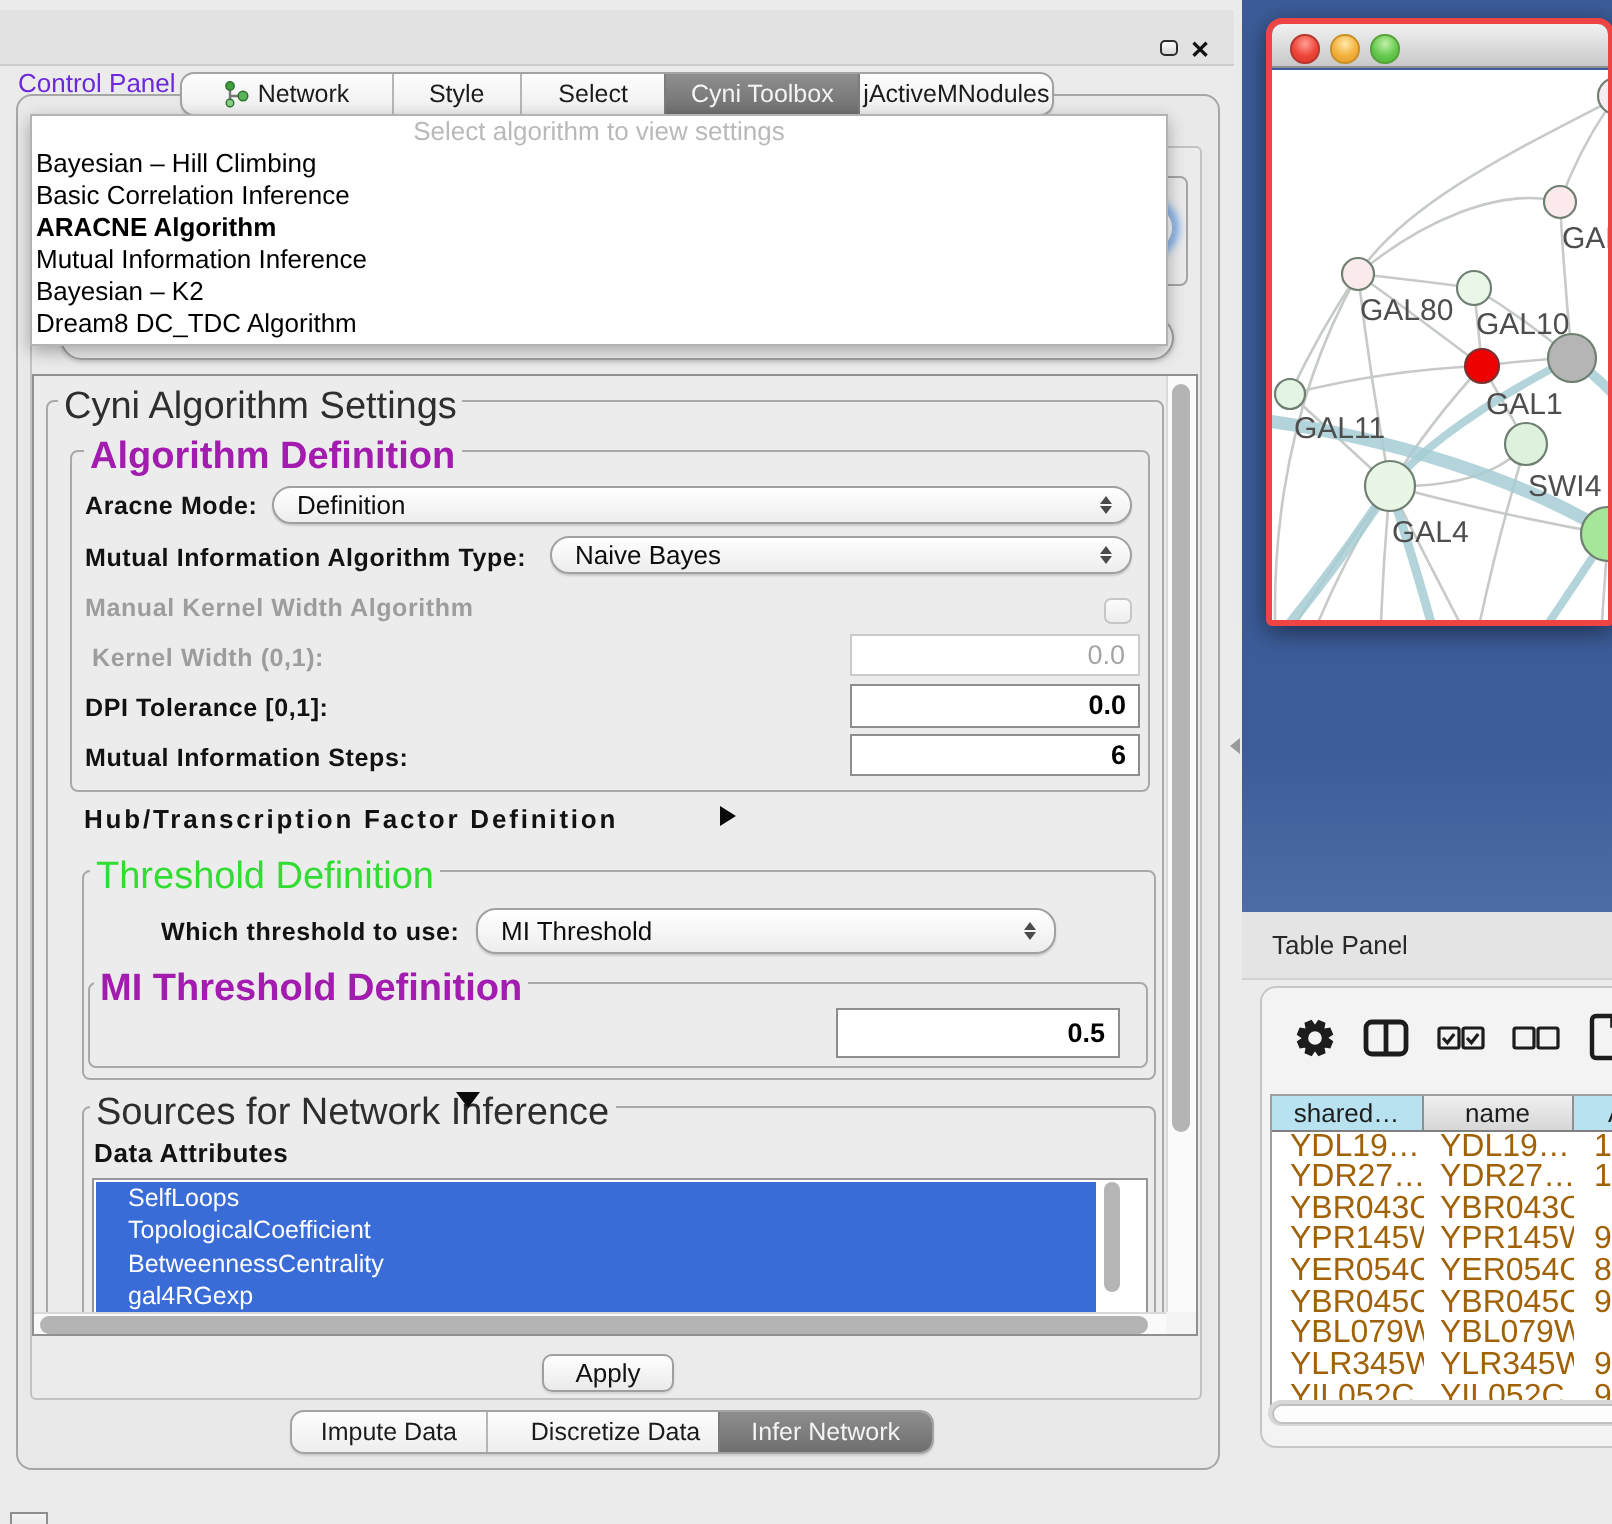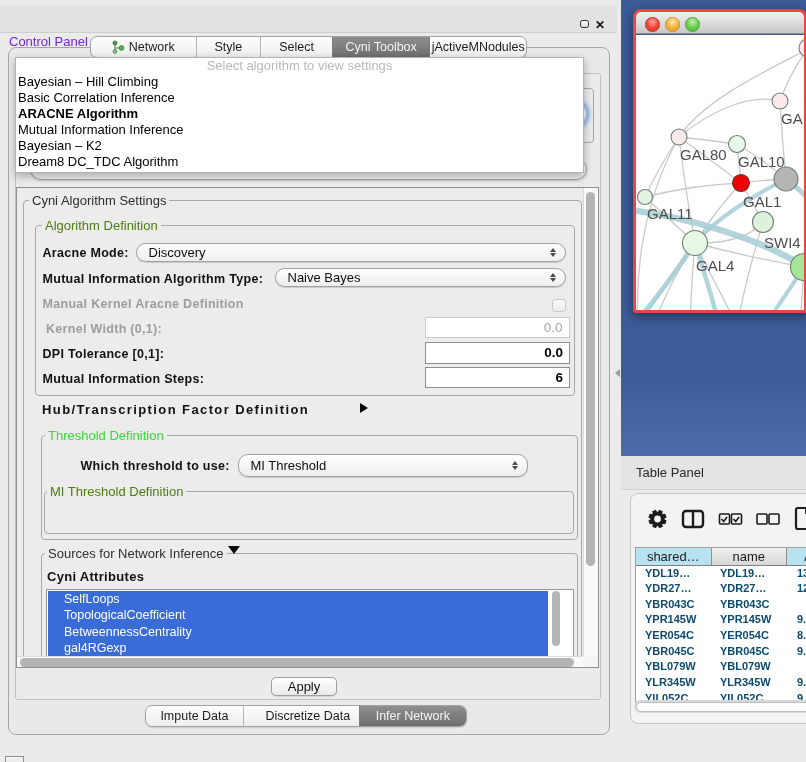--- a/index.html
+++ b/index.html
@@ -50,23 +50,23 @@
   .popup .prompt { height:16px; line-height:16px; text-align:center; color:#b9b9b9;
                    font-size:13px; }
   .popup .item { height:16.1px; line-height:16.1px; padding-left:2px; font-size:13px;
                  color:#000; white-space:nowrap; }
   .popup .item.bold { font-weight:bold; }
 
   
   .spane { left:16px; top:187px; width:583px; height:481px; border:1px solid #909090;
            background:#ececec; overflow:hidden; }
   .group { position:absolute; border:1px solid #a9a9a9; border-radius:4px; }
-  .gtitle { position:absolute; top:-8px; font-size:13px; background:#ececec;
+  .gtitle { position:absolute; top:-8px; font-size:19px; background:#ececec;
             padding:0 3px; white-space:nowrap; }
-  .blue-t { color:#4d7c0f; }
+  .blue-t { color:#a21caf;font-weight:bold; }
   .green-t { color:#32dc32; }
   .dark-t { color:#2e2e2e; }
   .lbl { position:absolute; font-size:12.5px; font-weight:bold; color:#121212;
          white-space:nowrap; letter-spacing:0.3px; }
   .lbl.dis { color:#9d9d9d; }
   .combo { position:absolute; background:linear-gradient(#ffffff,#ededed);
            border:1px solid #a0a0a0; border-radius:10px; font-size:13px; color:#0d0d0d;
            display:flex; align-items:center; padding-left:12px;
            box-shadow:0 1px 1px rgba(0,0,0,0.15); }
   .combo .arrows { position:absolute; right:9px; top:0; bottom:0; display:flex;
@@ -136,22 +136,22 @@
             border-radius:8px; background:#f3f3f3; }
   .tp-toolbar { position:absolute; left:0; top:0; width:100%; height:52px; }
   .tp-table { position:absolute; left:4px; top:52.5px; width:186px; height:160.5px;
               background:#fff; border:1px solid #9e9e9e; border-right:none; overflow:hidden; }
   .th-row { display:flex; height:18px; border-bottom:1.5px solid #7f7f7f; }
   .th-cell { flex:0 0 auto; font-size:13px; color:#1d1d1d; text-align:center; line-height:17px;
              border-right:1px solid #8f8f8f; overflow:hidden; white-space:nowrap; }
   .th-blue { background:#b9e2f1; }
   .th-gray { background:linear-gradient(#efefef,#d7d7d7); }
   .tr-row { display:flex; height:15.65px; }
-  .td-cell { flex:0 0 auto; font-size:11px; color:#0c4a6e; line-height:15.65px; white-space:nowrap;
-             overflow:hidden;font-weight:bold; }
+  .td-cell { flex:0 0 auto; font-size:16px; color:#a16207; line-height:15.65px; white-space:nowrap;
+             overflow:hidden; }
   .tp-hsb { position:absolute; left:3px; top:206px; width:180px; height:13px;
             background:#d8d8d8; border-radius:6.5px; }
   .tp-hthumb { position:absolute; left:2px; top:1.5px; width:176px; height:10px;
                background:#fdfdfd; border:1px solid #c0c0c0; border-radius:5px; }
 
   svg text { font-family:"Liberation Sans", sans-serif; }
 </style>
 </head>
 <body>
 
@@ -211,35 +211,35 @@
 
   <div class="group" style="left:6px;top:11.5px;width:559px;height:520px;">
     <span class="gtitle dark-t" style="left:5px;">Cyni Algorithm Settings</span>
   </div>
 
   <div class="group" style="left:18px;top:37px;width:540px;height:171px;">
     <span class="gtitle blue-t" style="left:6px;">Algorithm Definition</span>
   </div>
   <div class="lbl" style="left:25.5px;top:58px;">Aracne Mode:</div>
   <div class="combo" style="left:118.5px;top:54.5px;width:430.5px;height:19px;">
-    <span>Discovery</span>
+    <span>Definition</span>
     <span class="arrows">
         <span class="arr-up"></span>
         <span class="arr-dn"></span>
       </span>
   </div>
   <div class="lbl" style="left:25.5px;top:83.5px;">Mutual Information Algorithm Type:</div>
   <div class="combo" style="left:257.5px;top:79.5px;width:291.5px;height:19px;">
     <span>Naive Bayes</span>
     <span class="arrows">
         <span class="arr-up"></span>
         <span class="arr-dn"></span>
       </span>
   </div>
-  <div class="lbl dis" style="left:25.5px;top:108.5px;">Manual Kernel Aracne Definition</div>
+  <div class="lbl dis" style="left:25.5px;top:108.5px;">Manual Kernel Width Algorithm</div>
   <div class="chkbox" style="left:535px;top:110.5px;"></div>
   <div class="lbl dis" style="left:29px;top:133.5px;">Kernel Width (0,1):</div>
   <div class="tfield dis" style="left:408px;top:129px;width:144.5px;height:21px;">0.0</div>
   <div class="lbl" style="left:25.5px;top:158.5px;">DPI Tolerance [0,1]:</div>
   <div class="tfield" style="left:408px;top:153.5px;width:145px;height:22px;font-weight:bold;">0.0</div>
   <div class="lbl" style="left:25.5px;top:183.5px;">Mutual Information Steps:</div>
   <div class="tfield" style="left:408px;top:178.5px;width:145px;height:21.5px;font-weight:bold;">6</div>
 
   <div class="lbl" style="left:25px;top:213.5px;font-size:13px;letter-spacing:1.4px;">Hub/Transcription Factor Definition</div>
   <span class="tri-right" style="left:343px;top:214.5px;"></span>
@@ -251,26 +251,27 @@
   <div class="combo" style="left:220.5px;top:266px;width:290.5px;height:22.5px;">
     <span>MI Threshold</span>
     <span class="arrows">
         <span class="arr-up"></span>
         <span class="arr-dn"></span>
       </span>
   </div>
   <div class="group" style="left:27px;top:303px;width:530px;height:43px;">
     <span class="gtitle blue-t" style="left:2px;">MI Threshold Definition</span>
   </div>
+  <div class="tfield" style="left:401px;top:316px;width:141.5px;height:24.5px;font-weight:bold;line-height:23px;">0.5</div>
 
   <div class="group" style="left:24px;top:364.5px;width:537px;height:150px;">
     <span class="gtitle dark-t" style="left:3px;"><span>Sources for Network Inference</span></span>
   </div>
   <span class="tri-down" style="left:211px;top:358px;"></span>
-  <div class="lbl" style="left:30px;top:381px;font-size:13px;">Cyni Attributes</div>
+  <div class="lbl" style="left:30px;top:381px;font-size:13px;">Data Attributes</div>
   <div class="attr-list">
     <div class="attr-sel" id="attr-rows">
         <div class="attr-row">SelfLoops</div>
         <div class="attr-row">TopologicalCoefficient</div>
         <div class="attr-row">BetweennessCentrality</div>
         <div class="attr-row">gal4RGexp</div>
       </div>
     <div class="attr-vthumb"></div>
   </div>
 

